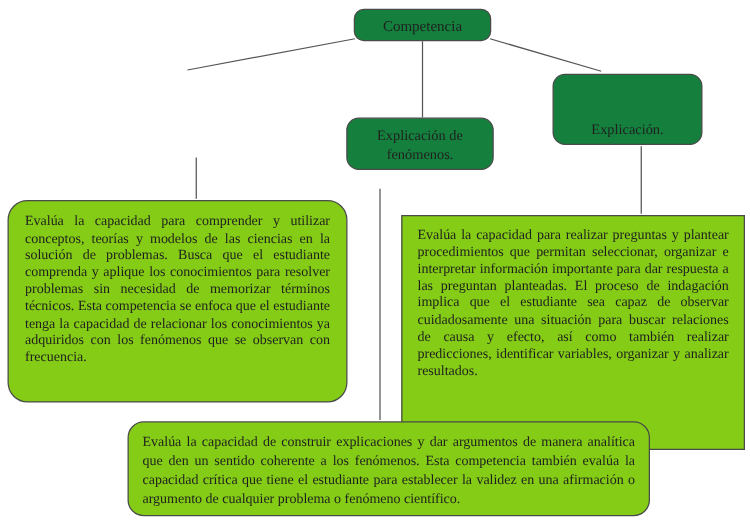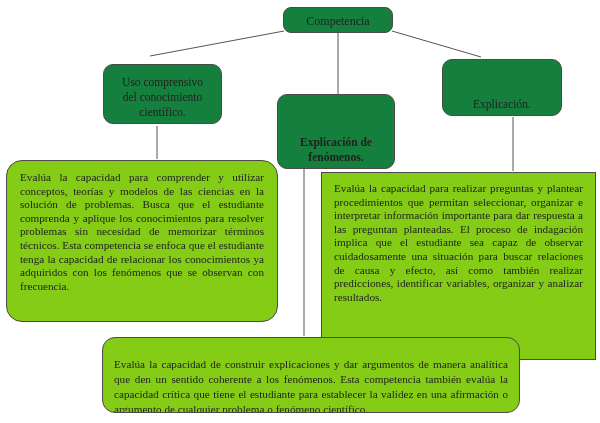--- a/index.html
+++ b/index.html
@@ -41,23 +41,22 @@
     border-radius: 8px;
     font-size: 12px;
   }
   .node-uso {
     left: 103px; top: 64px;
     width: 119px; height: 60px;
     border-radius: 10px;
   }
   .node-expl {
     left: 277px; top: 94px;
-    width: 118px; height: 75px;
+    width: 118px; height: 42px;
     border-radius: 10px;
-    font-weight: bold;
   }
   .node-inda {
     left: 442px; top: 59px;
     width: 120px; height: 57px;
     border-radius: 10px;
   }
   .desc {
     position: absolute;
     background: #84cc16;
     border: 1px solid #4a4a4a;
@@ -75,21 +74,21 @@
   .desc-right {
     left: 321px; top: 172px;
     width: 275px; height: 188px;
     border-radius: 0;
     padding: 9px 12px;
   }
   .desc-bottom {
     left: 102px; top: 337px;
     width: 418px; height: 76px;
     border-radius: 13px;
-    padding: 19px 11px;
+    padding: 9px 11px;
     line-height: 15px;
   }
 </style>
 </head>
 <body>
 
 <div class="canvas">
 
   <svg class="connectors" width="600" height="423" viewBox="0 0 600 423" xmlns="http://www.w3.org/2000/svg">
     <line x1="284" y1="31" x2="150" y2="56"></line>
@@ -97,23 +96,20 @@
     <line x1="392" y1="31" x2="481" y2="57"></line>
     <line x1="157" y1="126" x2="157" y2="159"></line>
     <line x1="304" y1="151" x2="304" y2="336"></line>
     <line x1="513" y1="117" x2="513" y2="171"></line>
   </svg>
 
   <div class="node node-root">
     <span>Competencia</span>
   </div>
 
-  <div class="node node-uso">
-    <span>Uso comprensivo del conocimiento científico.</span>
-  </div>
 
   <div class="node node-expl">
     <span>Explicación de fenómenos.</span>
   </div>
 
   <div class="node node-inda">
     <span>Explicación.</span>
   </div>
 
   <div class="desc desc-left">

